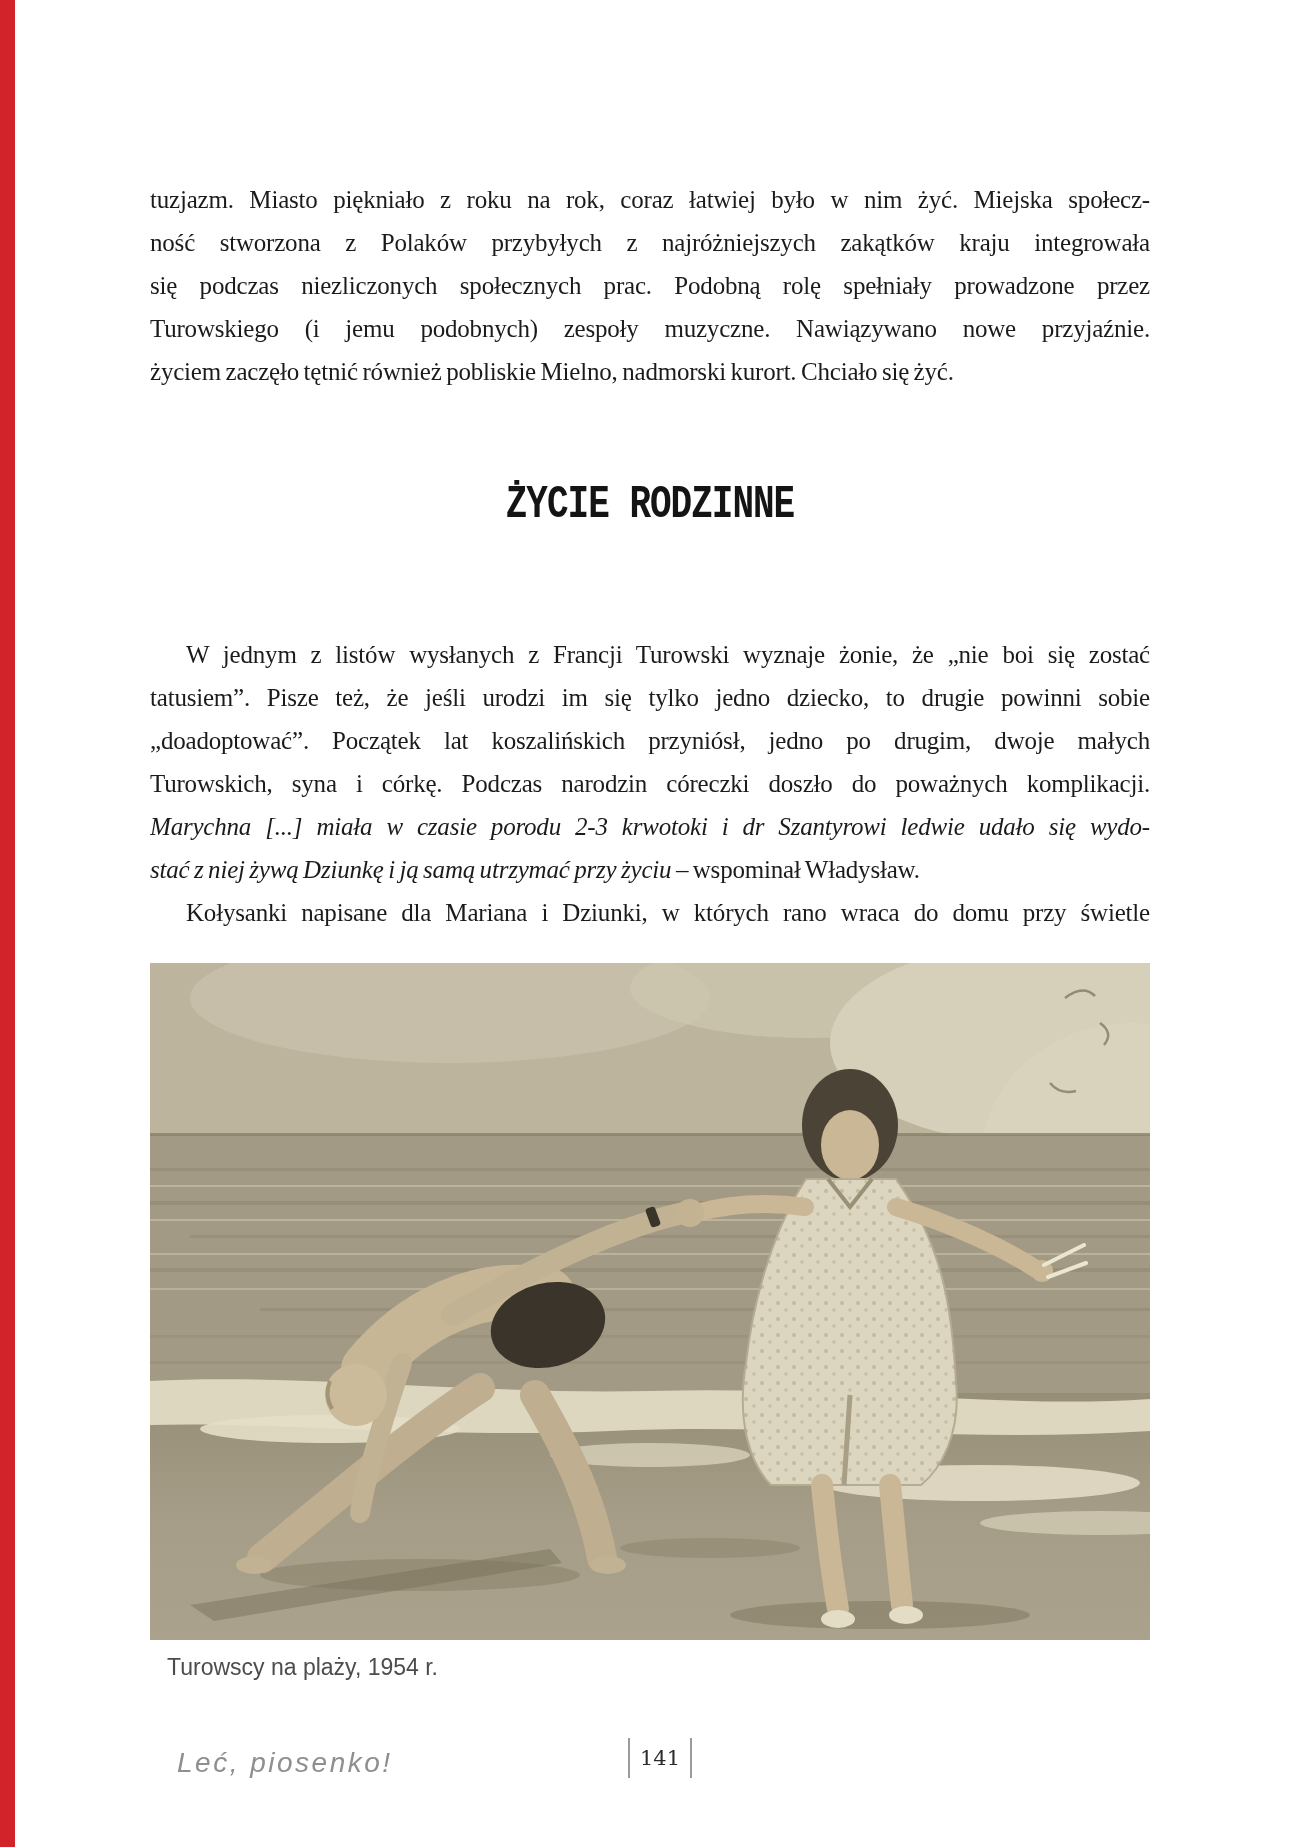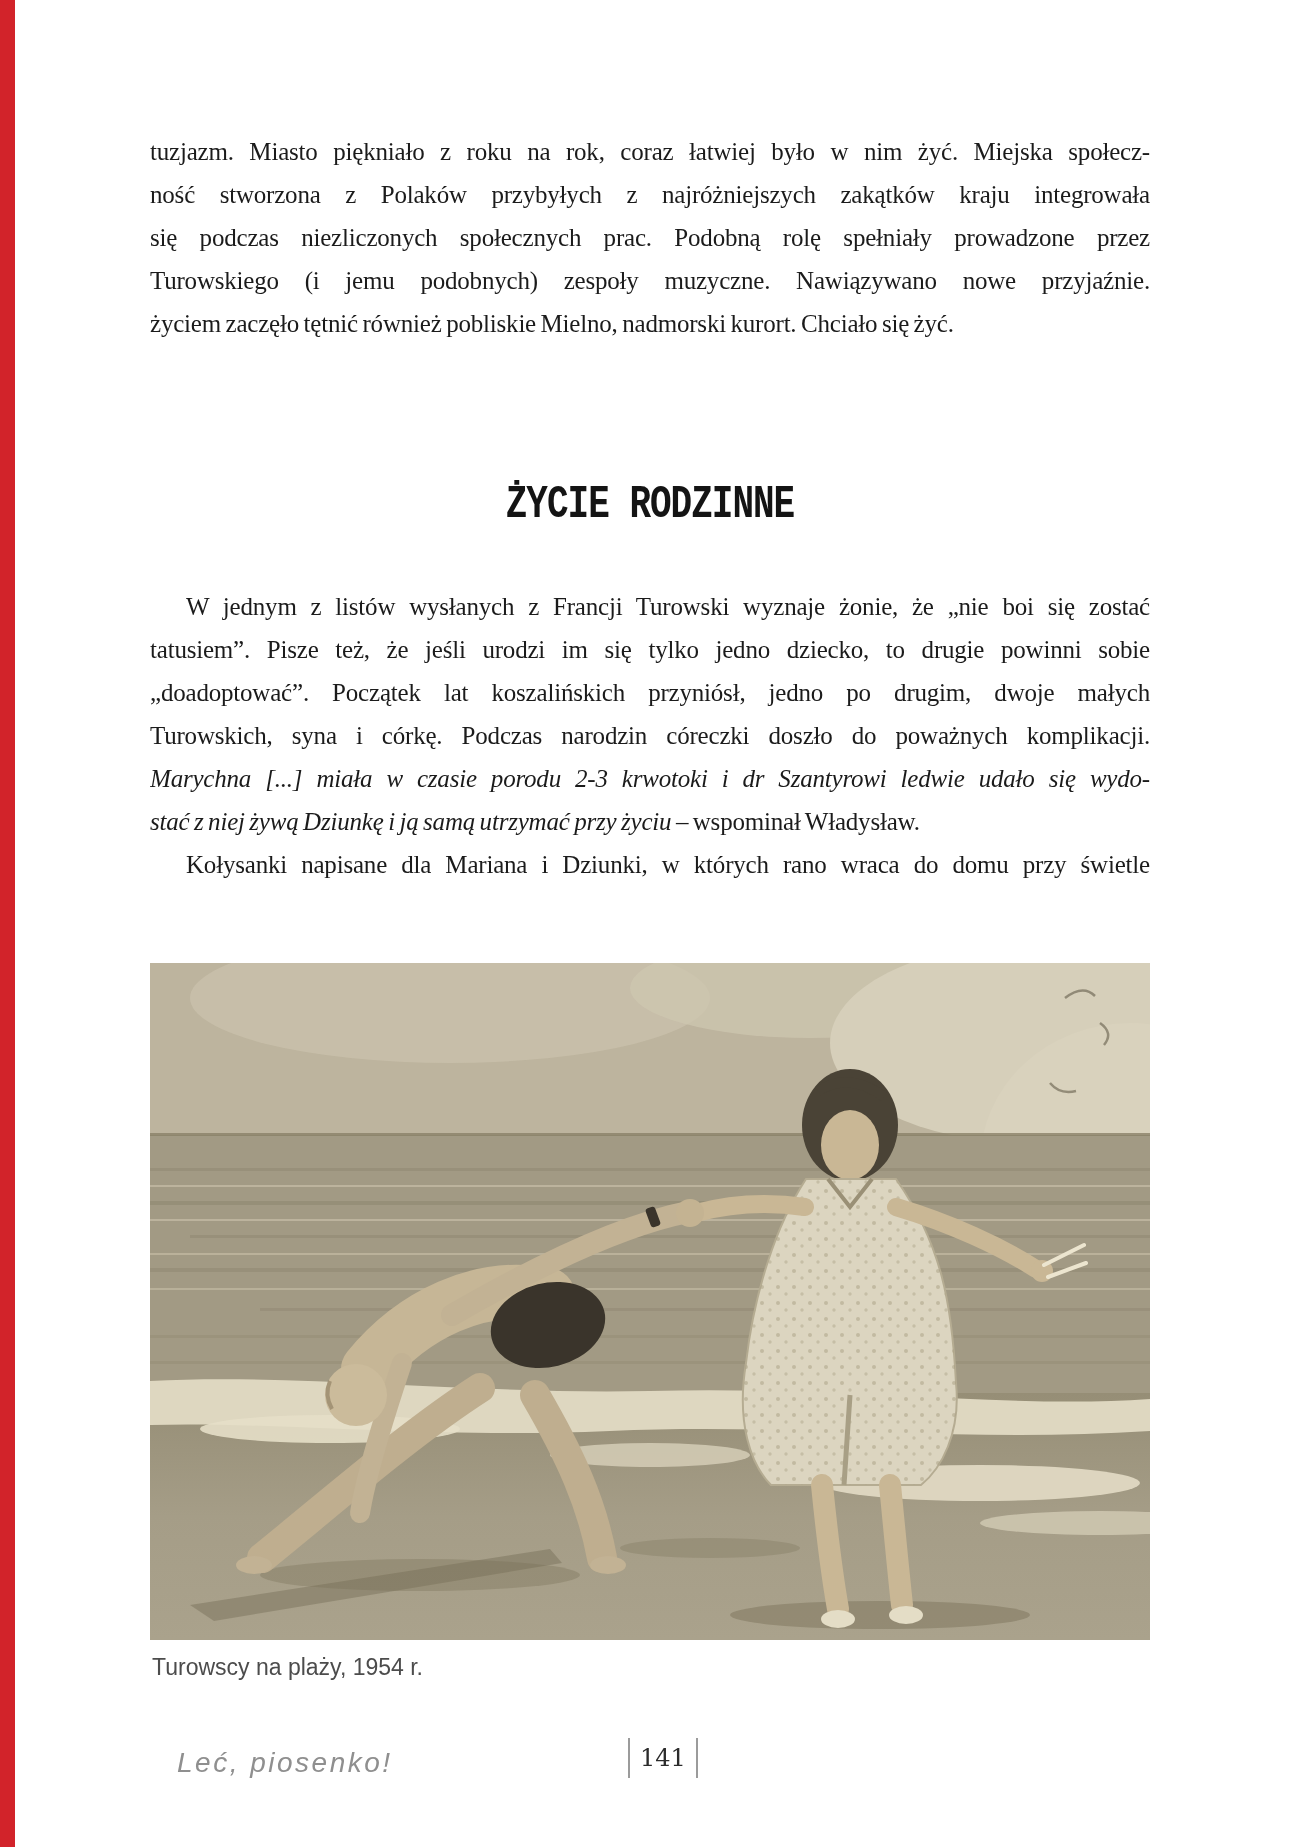--- a/index.html
+++ b/index.html
@@ -4,56 +4,56 @@
 <style>
   html,body{margin:0;padding:0;}
   body{
     width:1300px;height:1847px;position:relative;background:#ffffff;
     font-family:"Liberation Serif", serif;overflow:hidden;
   }
   .edge-stripe{
     position:absolute;left:0;top:0;width:15px;height:1847px;background:#d2232a;
   }
   .textcol{position:absolute;left:150px;width:1000px;}
-  .bodyblock{color:#1b1b1b;font-size:25px;letter-spacing:-0.2px;word-spacing:-1.5px;}
+  .bodyblock{color:#1b1b1b;font-size:25px;letter-spacing:-0.2px;word-spacing:-1.5px;margin-top:48px;}
   .line{
     height:43px;line-height:43px;text-align:justify;text-align-last:justify;
     overflow:hidden;white-space:normal;
   }
   .line.last{text-align-last:left;}
   .line.indent{padding-left:36px;}
   .italic{font-style:italic;}
   .p1{top:130px;}
   .p2{top:585px;}
   .heading{
     position:absolute;top:478px;left:150px;width:1000px;text-align:center;
     font-family:"Liberation Mono", monospace;font-weight:bold;font-size:36px;
     letter-spacing:-1px;color:#141414;transform:scaleY(1.3);transform-origin:center top;
   }
   .photo-frame{
     position:absolute;left:150px;top:963px;width:1000px;height:677px;overflow:hidden;
     background:#b3aa93;
   }
   .photo-frame svg{display:block;width:100%;height:100%;}
   .caption{
-    position:absolute;left:152px;top:1652px;width:900px;
+    position:absolute;left:167px;top:1652px;width:900px;
     font-family:"Liberation Sans", sans-serif;font-size:23px;line-height:30px;color:#4c4c4c;
   }
   .footer-title{
     position:absolute;left:177px;top:1747px;
     font-family:"Liberation Sans", sans-serif;font-style:italic;font-size:28px;
     letter-spacing:2.5px;color:#8f8f8f;
   }
   .pagenum-group{
     position:absolute;left:628px;top:1738px;height:40px;
     display:flex;align-items:center;
   }
   .pagenum-rule{width:2px;height:40px;background:#9b9b9b;}
   .pagenum{
-    font-family:"DejaVu Serif", serif;font-size:24px;color:#2b2b2b;
+    font-family:"DejaVu Serif", serif;font-size:21px;color:#2b2b2b;
     padding:0 10px;line-height:40px;
   }
 </style>
 </head>
 <body>
 
 <div class="edge-stripe"></div>
 
 <div class="textcol bodyblock p1">
   <div class="line">tuzjazm. Miasto piękniało z roku na rok, coraz łatwiej było w nim żyć. Miejska społecz-</div>

